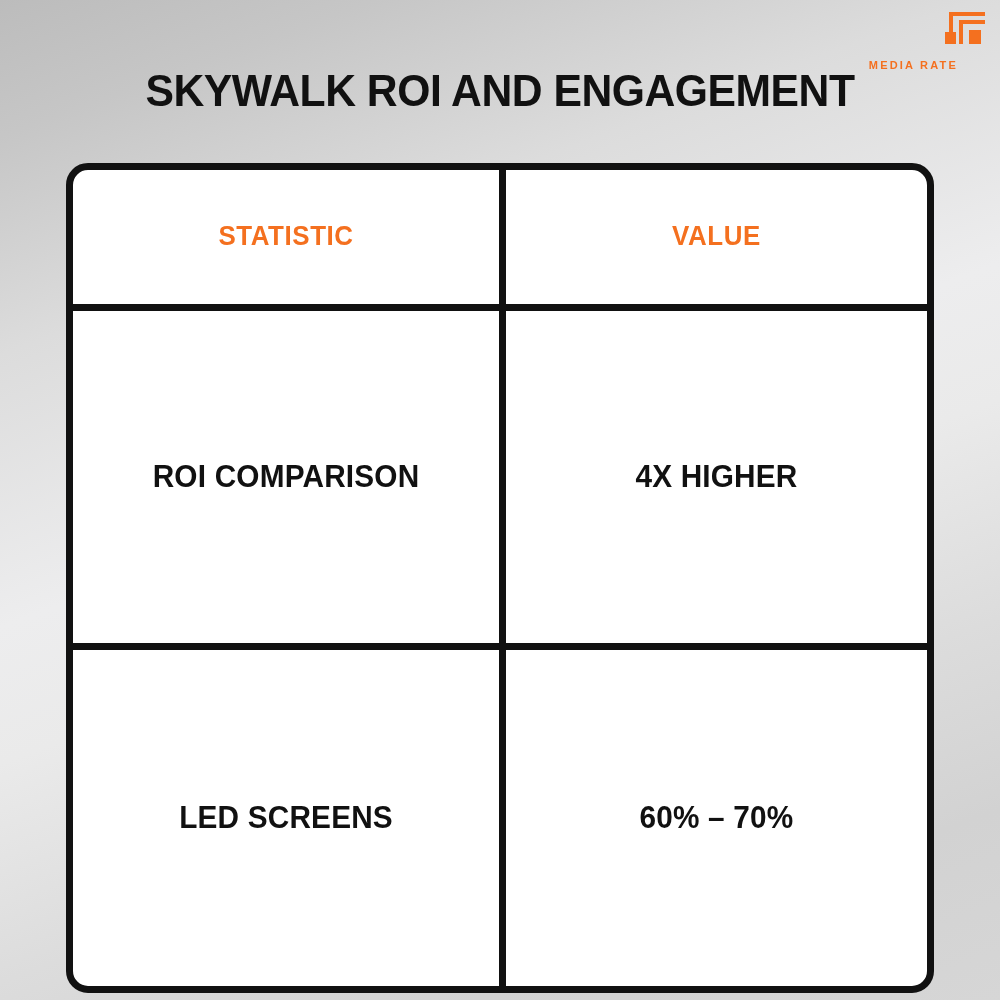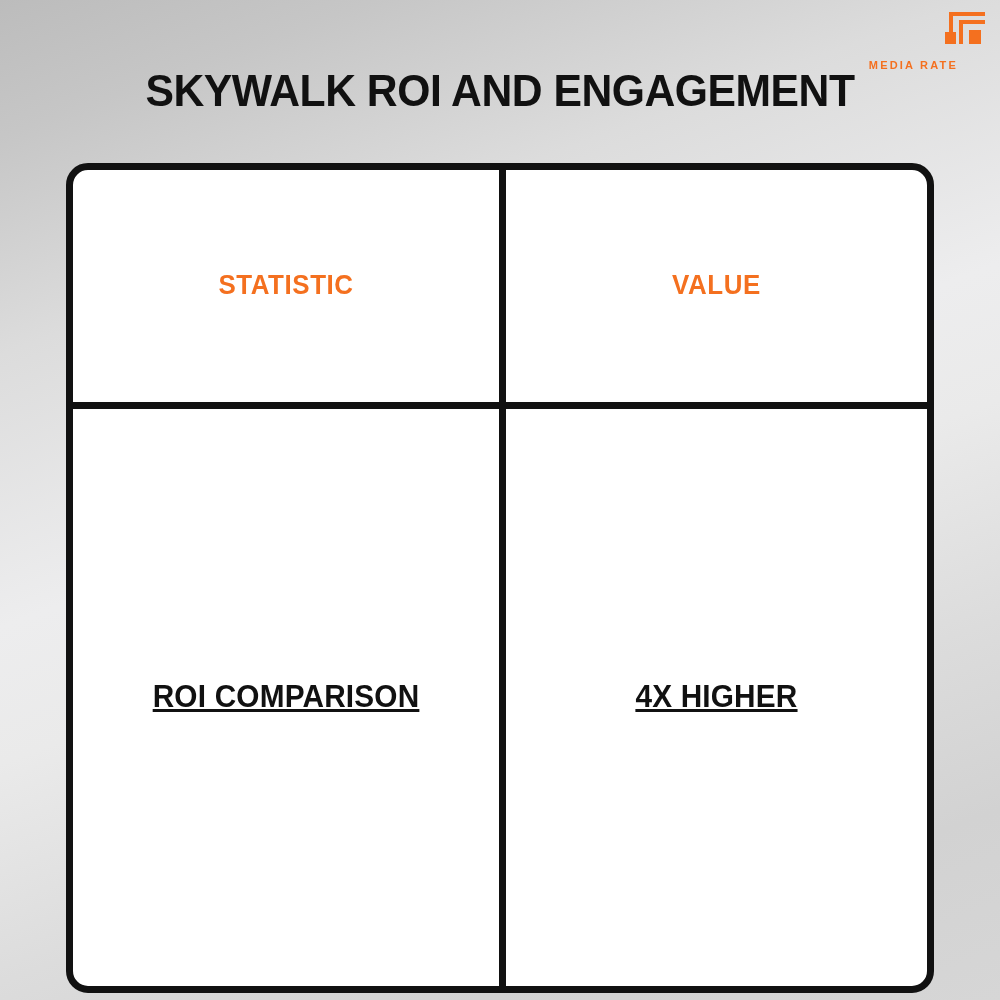--- a/index.html
+++ b/index.html
@@ -123,21 +123,20 @@
     font-size: 27px;
     font-weight: bold;
     letter-spacing: 0.6px;
   }
   .row-data td {
     height: 153px;
     color: #111111;
     font-size: 31px;
     font-weight: bold;
     letter-spacing: 0.2px;
-    text-decoration: underline;
   }
   .cell-txt {
     display: block;
     transform: scaleX(0.96);
     white-space: nowrap;
   }
 </style>
 </head>
 <body>
 
@@ -169,20 +168,28 @@
 
         <tr class="row-data">
           <td class="col-a">
             <span class="cell-txt">ROI COMPARISON</span>
           </td>
           <td class="col-b">
             <span class="cell-txt">4X HIGHER</span>
           </td>
         </tr>
 
+        <tr class="row-data">
+          <td class="col-a">
+            <span class="cell-txt">LED SCREENS</span>
+          </td>
+          <td class="col-b">
+            <span class="cell-txt">60% – 70%</span>
+          </td>
+        </tr>
 
 
 
       </tbody>
     </table>
   </div>
 
 </div>
 
 </body></html>

